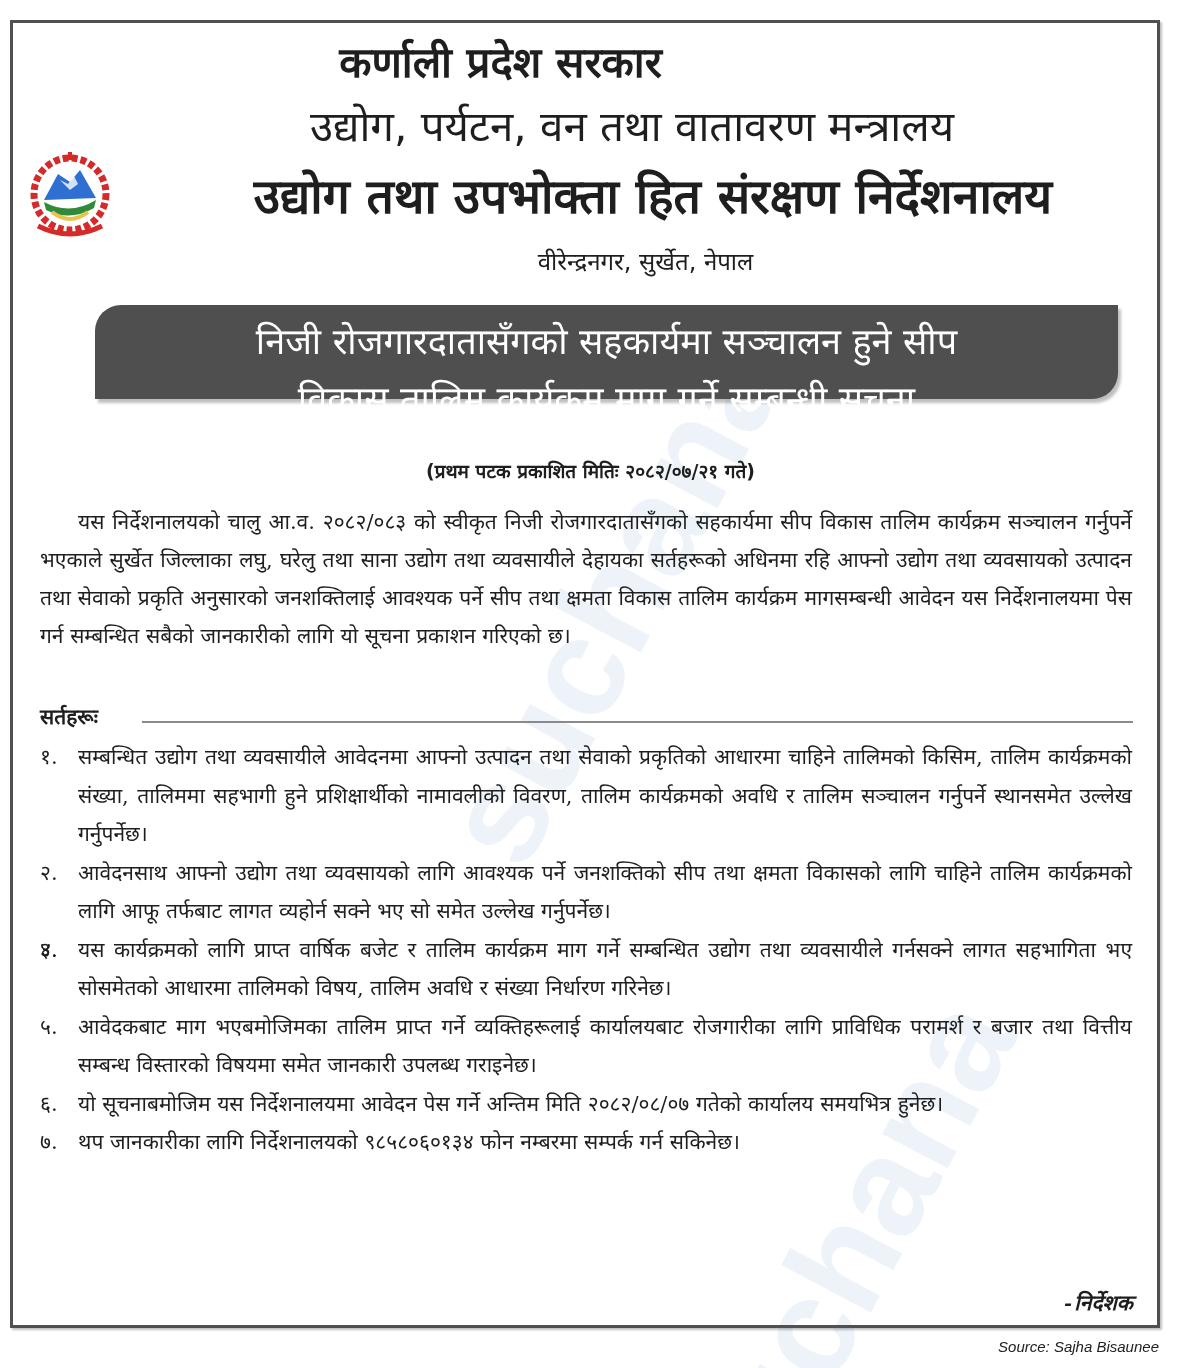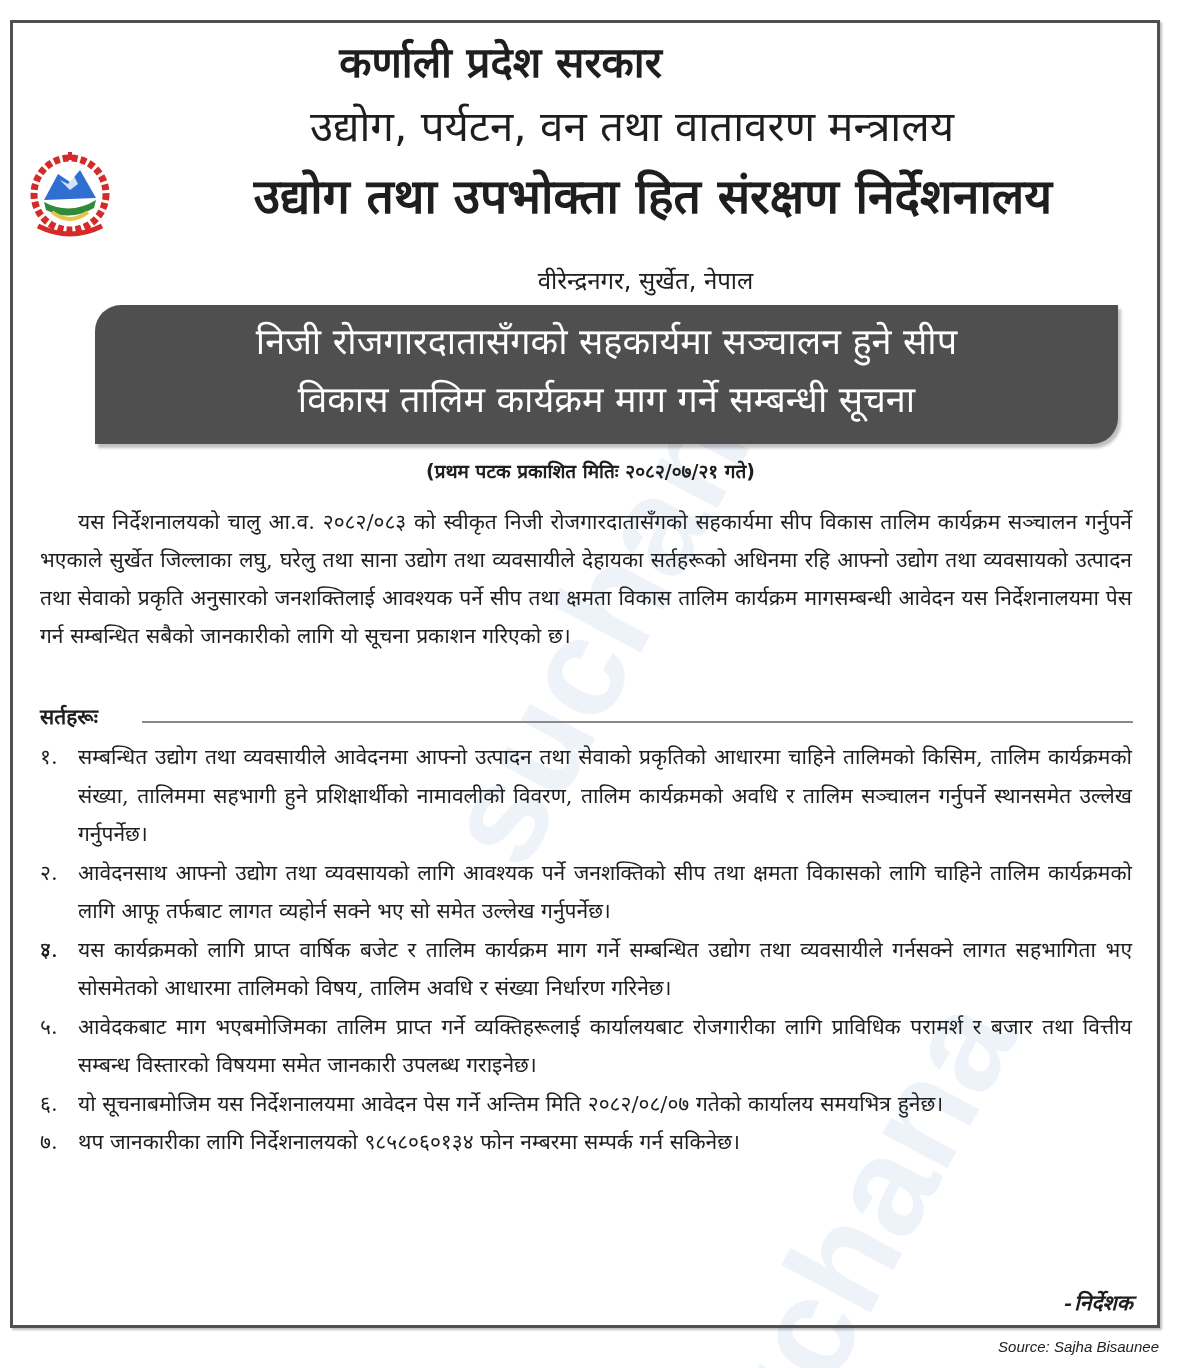--- a/index.html
+++ b/index.html
@@ -34,34 +34,34 @@
   }
   .hdr-line {
     position: absolute;
     left: 0; right: 0;
     text-align: center;
     white-space: nowrap;
   }
   .hdr1 { top: 32px; left: 150px; right: 330px; font-size: 42px; font-weight: bold; text-align: center; }
   .hdr2 { top: 96px; left: 175px; right: 92px; font-size: 42px; }
   .hdr3 { top: 162px; left: 140px; right: 15px; font-size: 48px; font-weight: bold; }
-  .hdr4 { top: 244px; left: 470px; right: 360px; font-size: 24px; margin-top: 19px; }
+  .hdr4 { top: 244px; left: 470px; right: 360px; font-size: 24px; }
   .emblem {
     position: absolute;
     left: 30px;
     top: 150px;
     width: 80px;
     height: 90px;
   }
   .banner {
     position: absolute;
     left: 95px;
     top: 305px;
     width: 1023px;
-    height: 139px;
+    height: 94px;
     background: #4f4f4f;
     border-radius: 26px 0 26px 0;
     box-shadow: 3px 4px 3px rgba(0,0,0,0.25);
     color: #ffffff;
     text-align: center;
     font-size: 36px;
     line-height: 58px;
     padding-top: 8px;
     box-sizing: border-box;
   }

